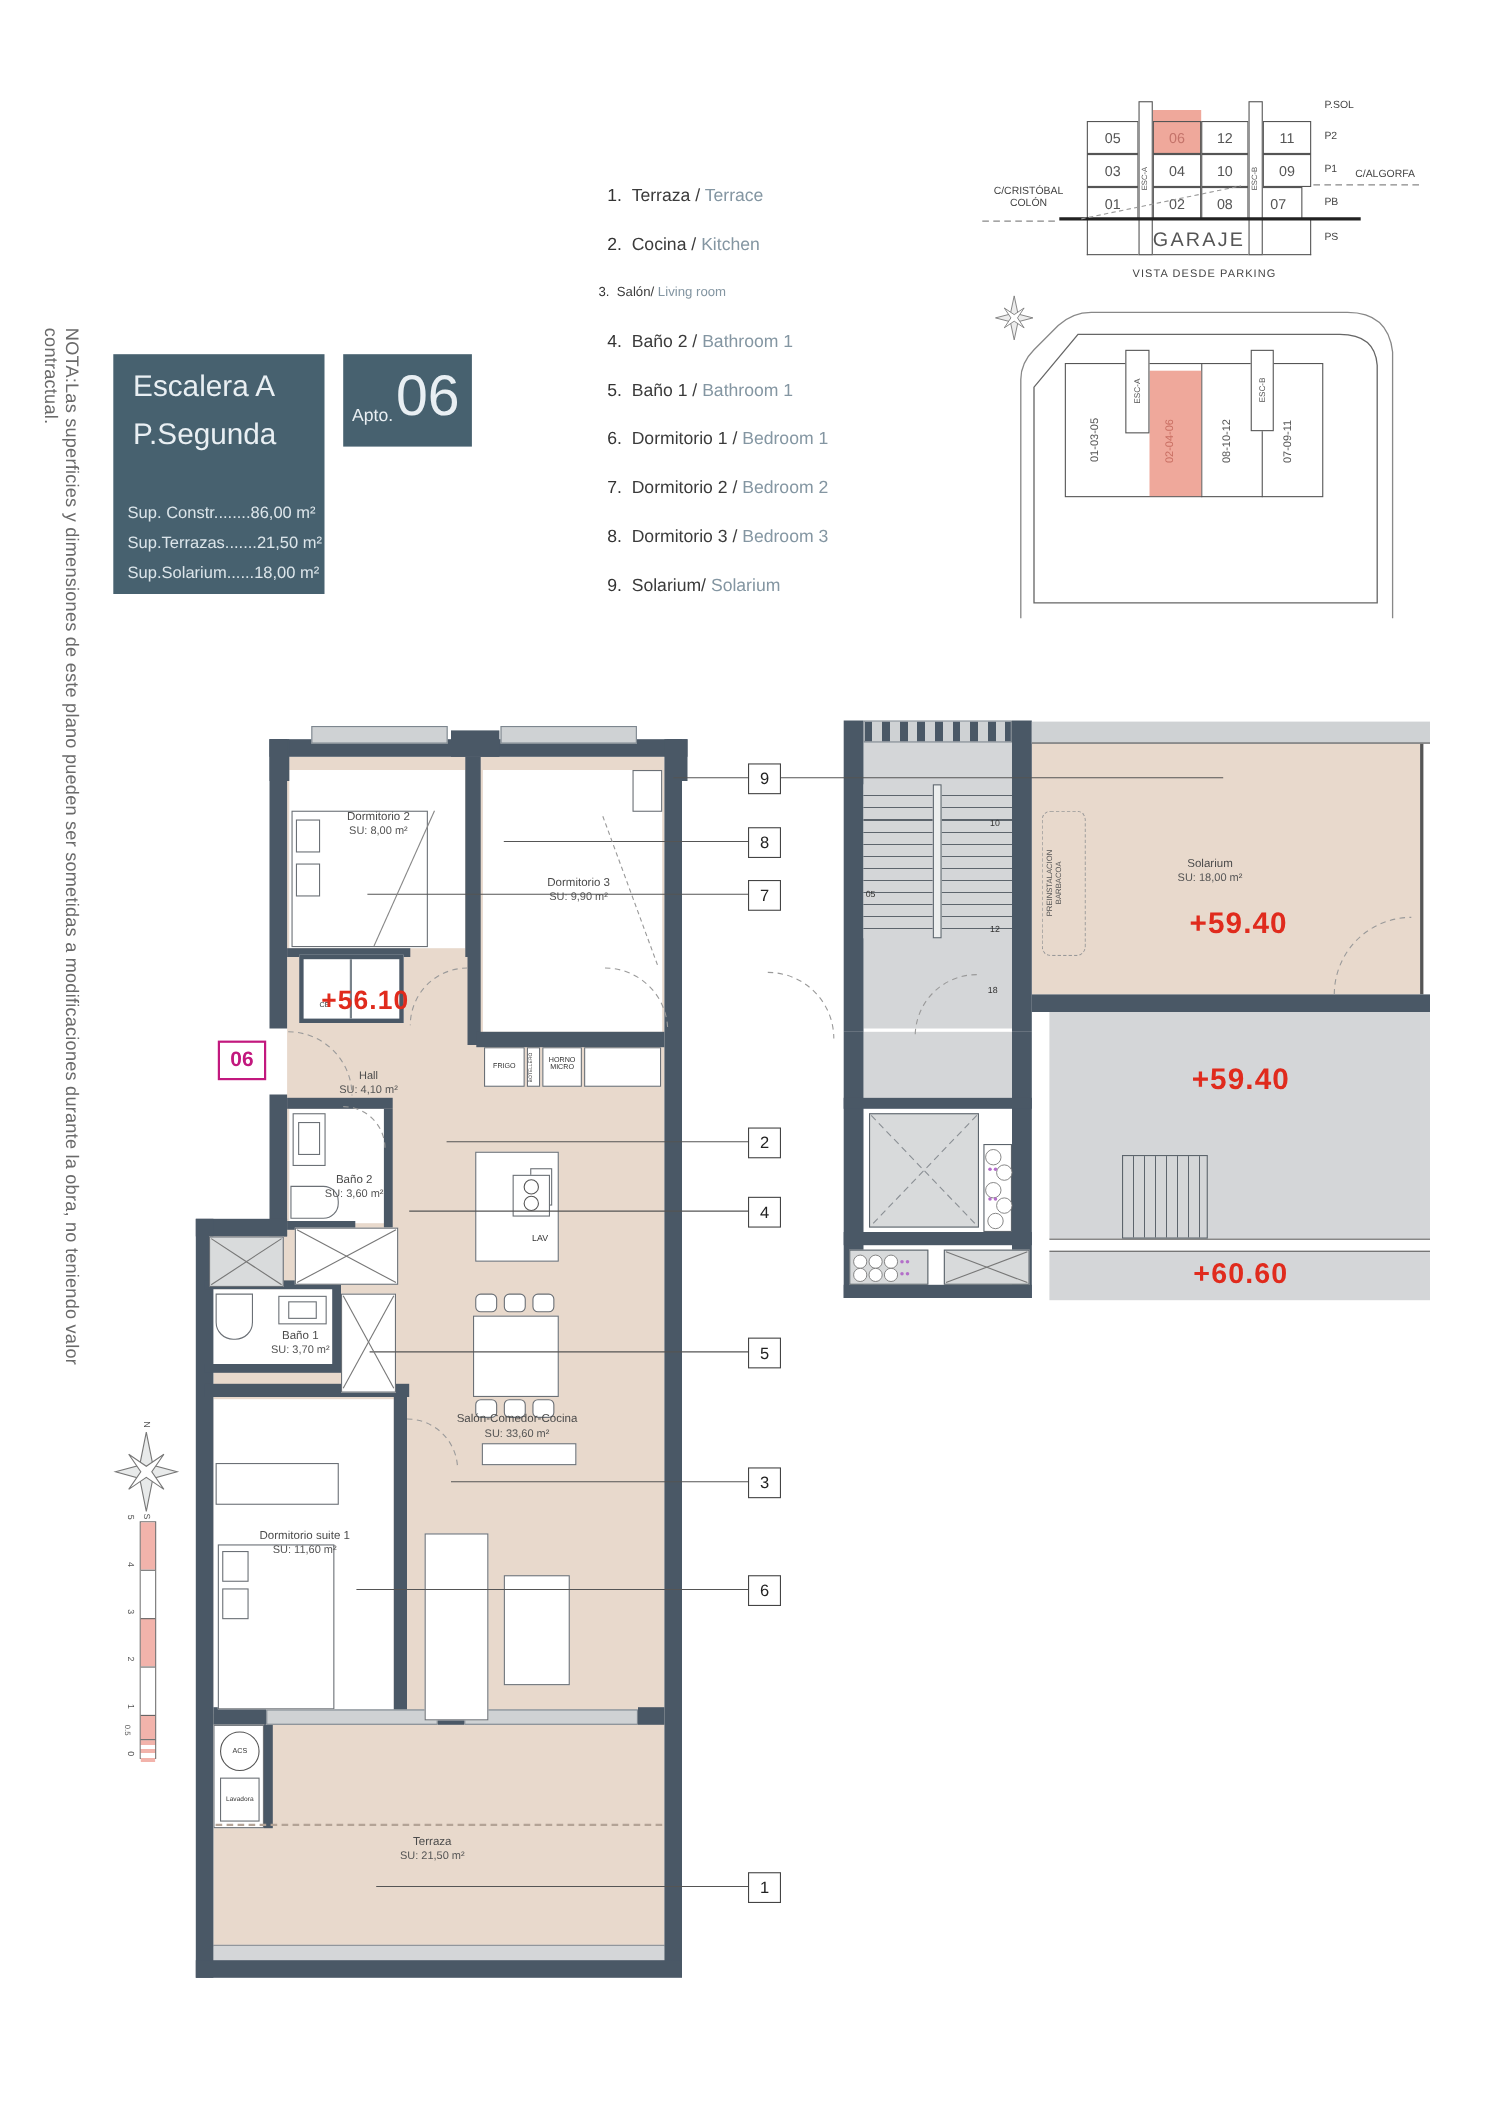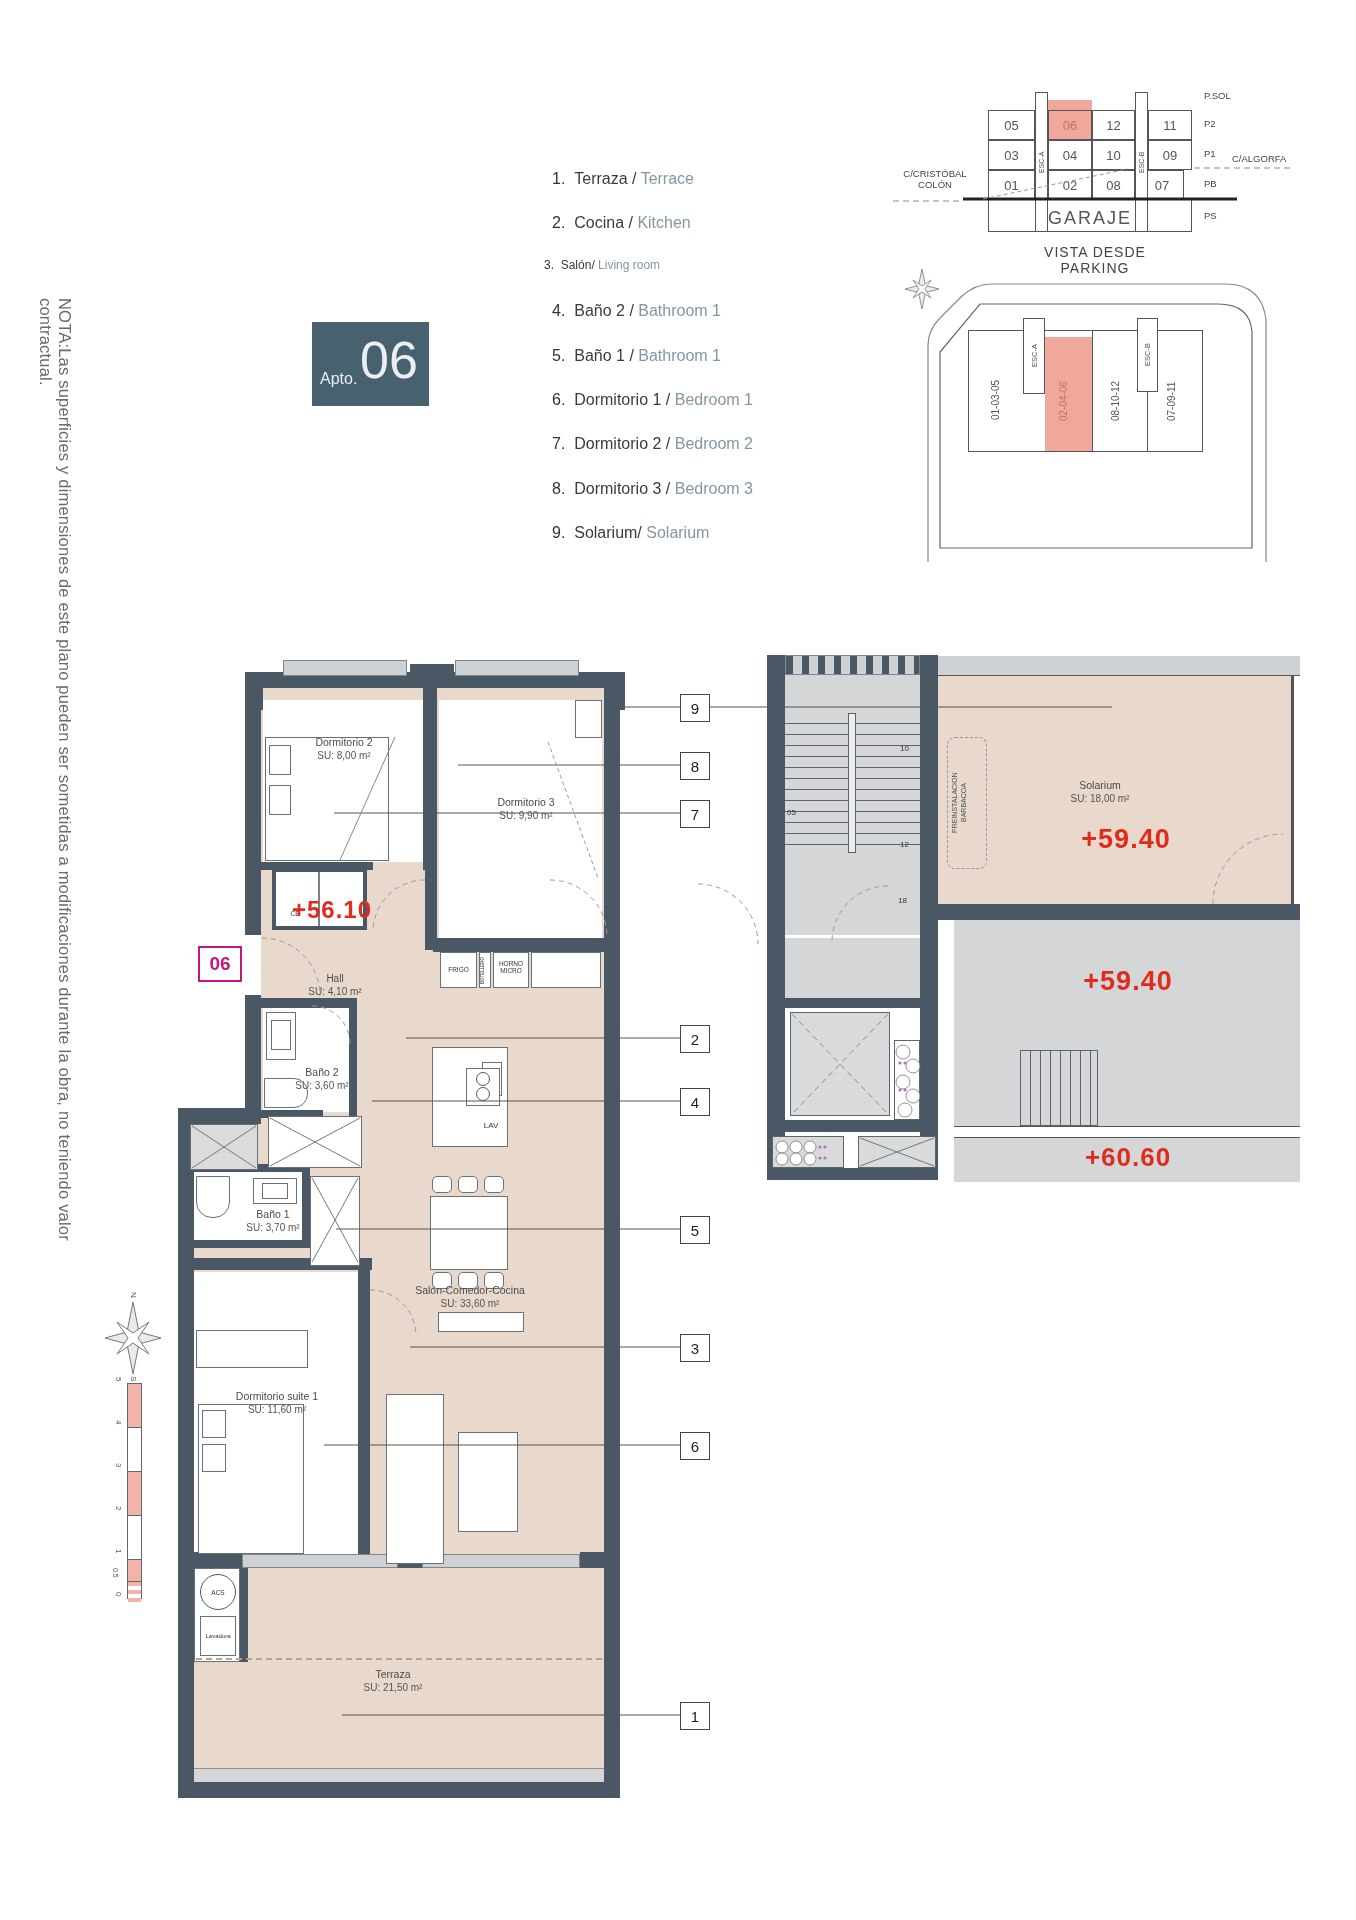--- a/index.html
+++ b/index.html
@@ -27,20 +27,27 @@
   svg.overlay{position:absolute;left:0;top:0;z-index:5}
   .hdrbox{position:absolute;background:#47616F;color:#E9EFF3;z-index:2}
   .dash{position:absolute;border-top:2px dashed #b3a396;z-index:4}
 </style>
 </head>
 <body>
 
 <div id="page">
 
 
+  <div class="hdrbox" style="left:103px;top:322px;width:192px;height:218px">
+    <div class="a" style="left:18px;top:14px;font-size:27px">Escalera A</div>
+    <div class="a" style="left:18px;top:58px;font-size:27px">P.Segunda</div>
+    <div class="a" style="left:13px;top:136px;font-size:15px;color:#DCE5EA">Sup. Constr........86,00 m²</div>
+    <div class="a" style="left:13px;top:163px;font-size:15px;color:#DCE5EA">Sup.Terrazas.......21,50 m²</div>
+    <div class="a" style="left:13px;top:190px;font-size:15px;color:#DCE5EA">Sup.Solarium......18,00 m²</div>
+  </div>
 
   <div class="hdrbox" style="left:312px;top:322px;width:117px;height:84px">
     <span class="a" style="left:8px;top:48px;font-size:16px">Apto.</span>
     <span class="a" style="left:48px;top:8px;font-size:52px;font-weight:300">06</span>
   </div>
 
   <div>
     <div class="a" style="left:552px;top:170px;font-size:16px;z-index:6"><span>1.</span>&nbsp;&nbsp;<span style="color:#3b3b3b">Terraza /</span> <span style="color:#8496A2">Terrace</span></div>
     <div class="a" style="left:552px;top:214px;font-size:16px;z-index:6"><span>2.</span>&nbsp;&nbsp;<span style="color:#3b3b3b">Cocina /</span> <span style="color:#8496A2">Kitchen</span></div>
     <div class="a" style="left:544px;top:258px;font-size:12px;z-index:6"><span>3.</span>&nbsp;&nbsp;<span style="color:#3b3b3b">Salón/</span> <span style="color:#8496A2">Living room</span></div>
@@ -78,21 +85,21 @@
     <div class="cell vup" style="left:1135px;top:92px;width:13px;height:140px;background:#fff;font-size:7px;z-index:3">ESC-B</div>
 
     <div class="flabel" style="left:1204px;top:90px">P.SOL</div>
     <div class="flabel" style="left:1204px;top:118px">P2</div>
     <div class="flabel" style="left:1204px;top:148px">P1</div>
     <div class="flabel" style="left:1204px;top:178px">PB</div>
     <div class="flabel" style="left:1204px;top:210px">PS</div>
 
     <div class="flabel" style="left:898px;top:168px;width:74px;text-align:center">C/CRISTÓBAL COLÓN</div>
     <div class="flabel" style="left:1232px;top:153px">C/ALGORFA</div>
-    <div class="a" style="left:1020px;top:244px;width:150px;text-align:center;font-size:14px;letter-spacing:1px;color:#444;z-index:3">VISTA DESDE PARKING</div>
+    <div class="a" style="left:1020px;top:244px;width:150px;text-align:center;font-size:10px;letter-spacing:1px;color:#444;z-index:3">VISTA DESDE PARKING</div>
   </div>
 
   <div>
     <div class="wht" style="left:968px;top:330px;width:235px;height:122px;border:1.5px solid #555;box-sizing:border-box;z-index:1"></div>
     <div class="a" style="left:1092px;top:330px;width:1px;height:122px;background:#555;z-index:2"></div>
     <div class="a" style="left:1147px;top:330px;width:1px;height:122px;background:#555;z-index:2"></div>
     <div class="a" style="left:1045px;top:337px;width:47px;height:114px;background:#EFA89B;z-index:2"></div>
     <div class="a vup" style="left:990px;top:352px;width:18px;height:95px;font-size:10px;color:#555;text-align:center;z-index:3">01-03-05</div>
     <div class="a vup" style="left:1058px;top:356px;width:18px;height:90px;font-size:10px;color:#C96F63;text-align:center;z-index:3">02-04-06</div>
     <div class="a vup" style="left:1110px;top:356px;width:18px;height:90px;font-size:10px;color:#555;text-align:center;z-index:3">08-10-12</div>

